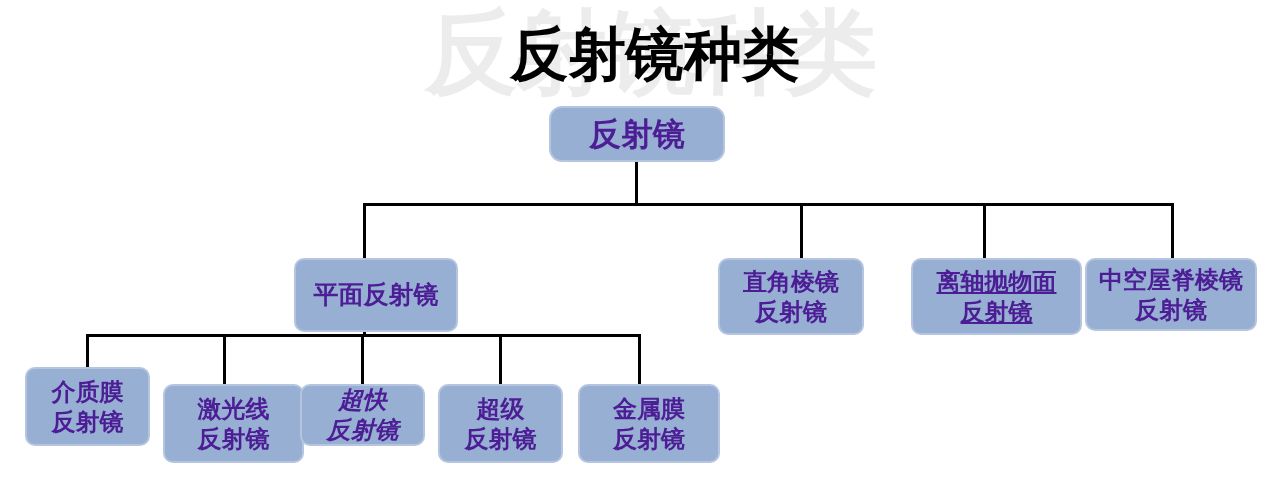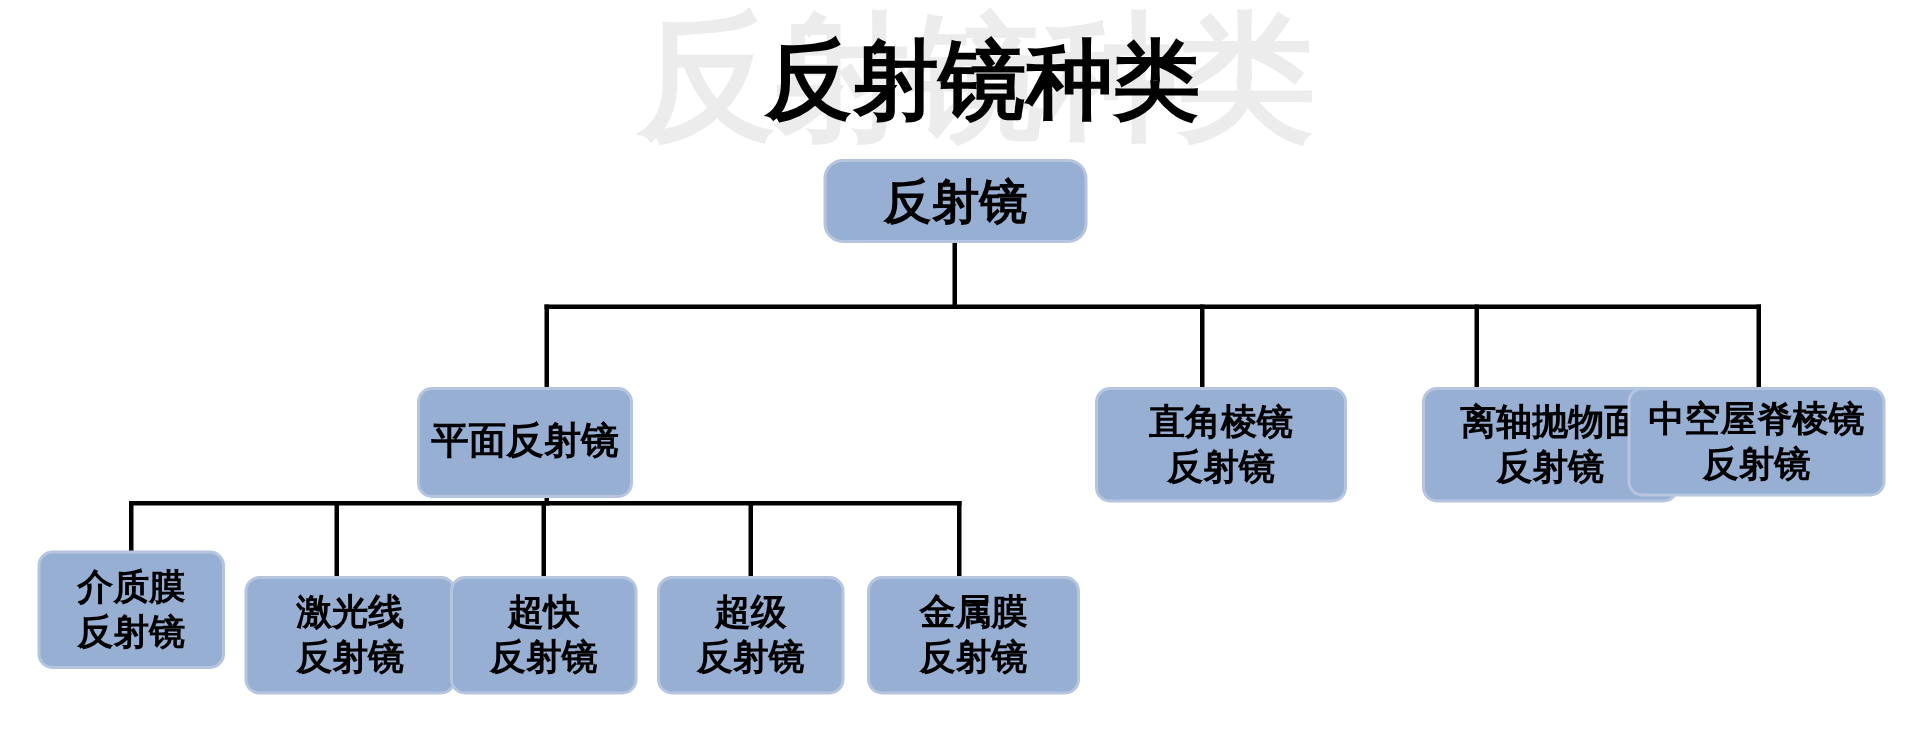--- a/index.html
+++ b/index.html
@@ -44,21 +44,21 @@
     position: absolute;
     background: #000000;
     z-index: 3;
   }
   .node {
     position: absolute;
     background: #97afd3;
     border: 2px solid #b5c5e0;
     border-radius: 10px;
     box-sizing: border-box;
-    color: #000000;
+    color: #4c1d95;
     font-weight: bold;
     display: flex;
     align-items: center;
     justify-content: center;
     text-align: center;
     white-space: pre-line;
     line-height: 1.25;
     z-index: 4;
   }
   .node-root {
@@ -85,32 +85,32 @@
   <div class="line" style="left:363px; top:328px; width:3px; height:9px;"></div>
   <div class="line" style="left:86px; top:334px; width:555px; height:3px;"></div>
   <div class="line" style="left:86px; top:334px; width:3px; height:52px;"></div>
   <div class="line" style="left:223px; top:334px; width:3px; height:52px;"></div>
   <div class="line" style="left:361px; top:334px; width:3px; height:52px;"></div>
   <div class="line" style="left:499px; top:334px; width:3px; height:52px;"></div>
   <div class="line" style="left:638px; top:334px; width:3px; height:52px;"></div>
 
   <div class="node node-root" style="left:549px; top:106px; width:176px; height:56px;">反射镜</div>
 
-  <div class="node node-l2" style="left:278px; top:258px; width:144px; height:74px; font-size:25px;">平面反射镜</div>
-  <div class="node node-l2" style="left:718px; top:258px; width:168px; height:77px;margin-left:12px;">直角棱镜
+  <div class="node node-l2" style="left:294px; top:258px; width:164px; height:74px; font-size:25px;">平面反射镜</div>
+  <div class="node node-l2" style="left:718px; top:258px; width:146px; height:77px;">直角棱镜
 反射镜</div>
-  <div class="node node-l2" style="left:948px; top:258px; width:171px; height:77px;">离轴抛物面
+  <div class="node node-l2" style="left:911px; top:258px; width:171px; height:77px;text-decoration:underline;">离轴抛物面
 反射镜</div>
   <div class="node node-l2" style="left:1085px; top:258px; width:172px; height:73px;">中空屋脊棱镜
 反射镜</div>
 
   <div class="node node-l3" style="left:25px; top:367px; width:125px; height:79px;">介质膜
 反射镜</div>
   <div class="node node-l3" style="left:163px; top:384px; width:141px; height:79px;">激光线
 反射镜</div>
-  <div class="node node-l3" style="left:300px; top:384px; width:125px; height:79px;">超快
+  <div class="node node-l3" style="left:300px; top:384px; width:125px; height:62px;font-style:italic;">超快
 反射镜</div>
   <div class="node node-l3" style="left:438px; top:384px; width:125px; height:79px;">超级
 反射镜</div>
   <div class="node node-l3" style="left:578px; top:384px; width:142px; height:79px;">金属膜
 反射镜</div>
 
 </div>
 
 </body></html>

